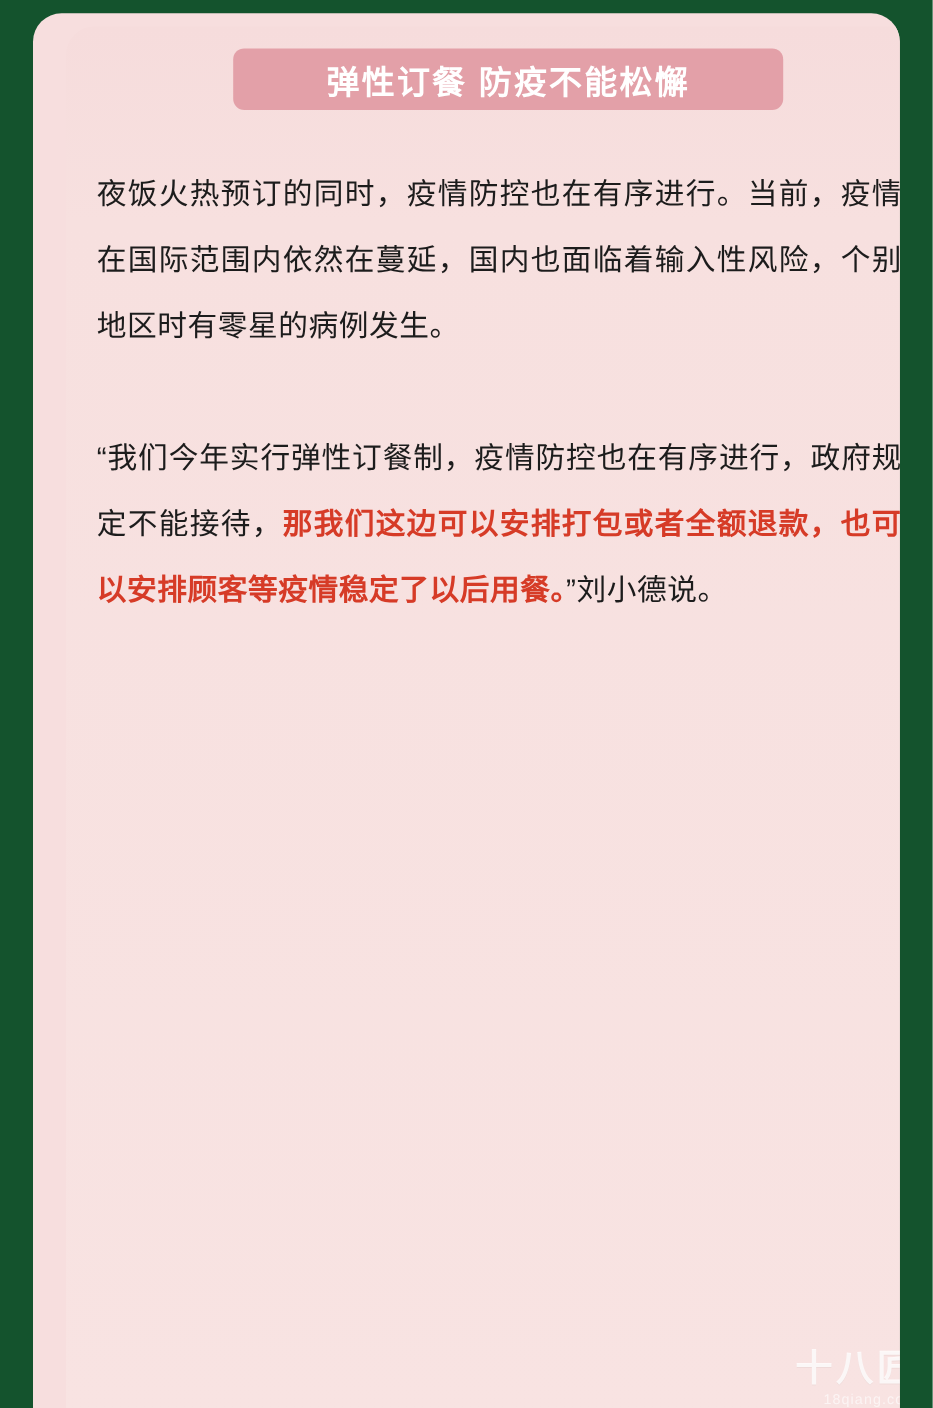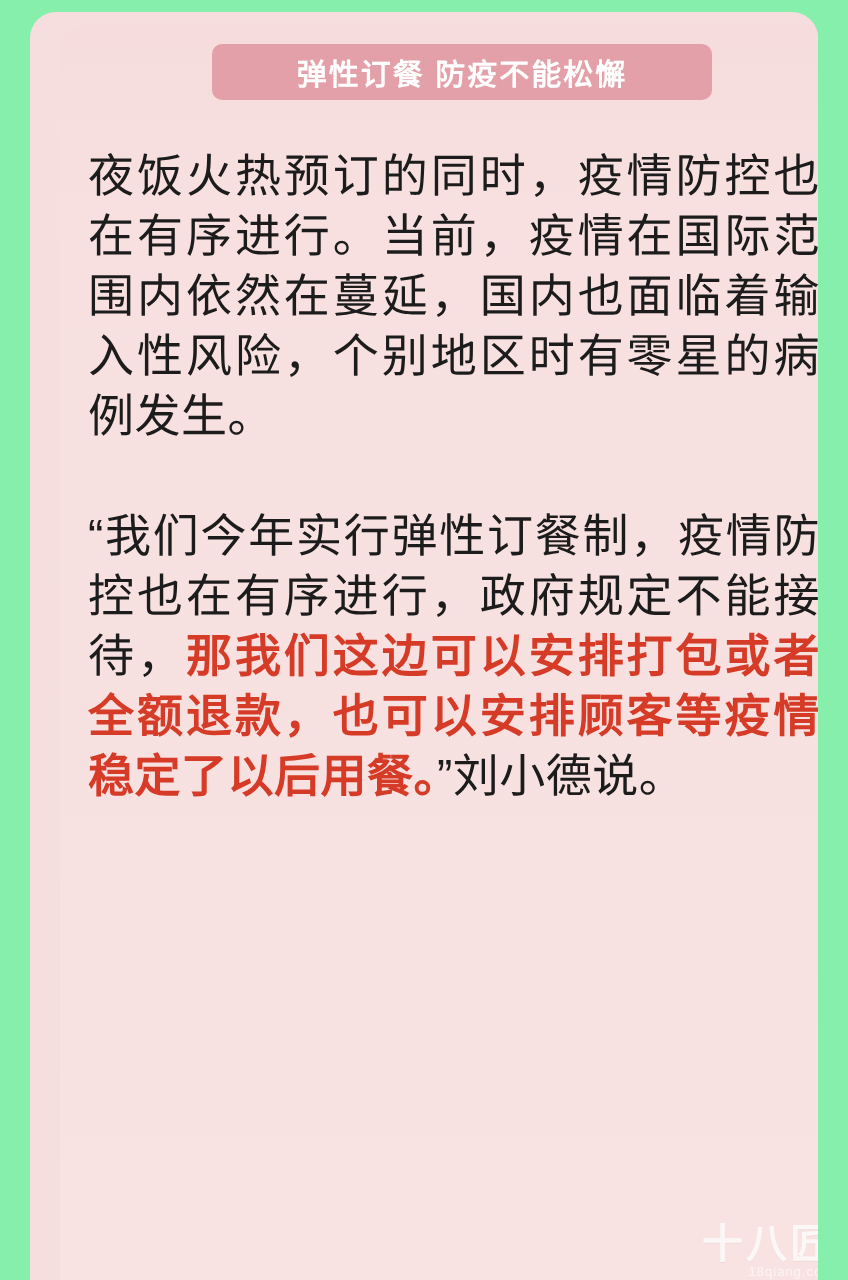--- a/index.html
+++ b/index.html
@@ -11,21 +11,21 @@
     width: 848px;
     height: 1280px;
     overflow: hidden;
     font-family: "Liberation Sans", "DejaVu Sans", sans-serif;
   }
 
   #page {
     position: relative;
     width: 848px;
     height: 1280px;
-    background: #86efac;
+    background: #14532d;
     box-sizing: border-box;
   }
 
   
   #card {
     position: absolute;
     left: 30px;
     top: 12px;
     width: 788px;
     height: 1268px;
@@ -69,21 +69,21 @@
     font-family: "Liberation Sans", "DejaVu Sans", sans-serif;
   }
 
   
   #body-text {
     position: absolute;
     left: 28px;
     top: 122px;
     width: 732px;
     color: #1c1c1c;
-    font-size: 46px;
+    font-size: 27px;
     line-height: 60px;
     letter-spacing: 0.5px;
     text-align: justify;
     font-family: "Liberation Sans", "DejaVu Sans", sans-serif;
   }
   .para {
     margin: 0 0 60px 0;
   }
   .para:last-child {
     margin-bottom: 0;
@@ -97,21 +97,21 @@
   #watermark {
     position: absolute;
     right: 14px;
     bottom: 12px;
     text-align: right;
     pointer-events: none;
     user-select: none;
   }
   #watermark-main {
     color: rgba(255,255,255,0.78);
-    font-size: 41px;
+    font-size: 34px;
     font-weight: bold;
     letter-spacing: 3px;
     line-height: 36px;
     text-shadow: 0 1px 0 rgba(0,0,0,0.04);
   }
   #watermark-sub {
     color: rgba(255,255,255,0.62);
     font-size: 13px;
     letter-spacing: 1px;
     line-height: 16px;

